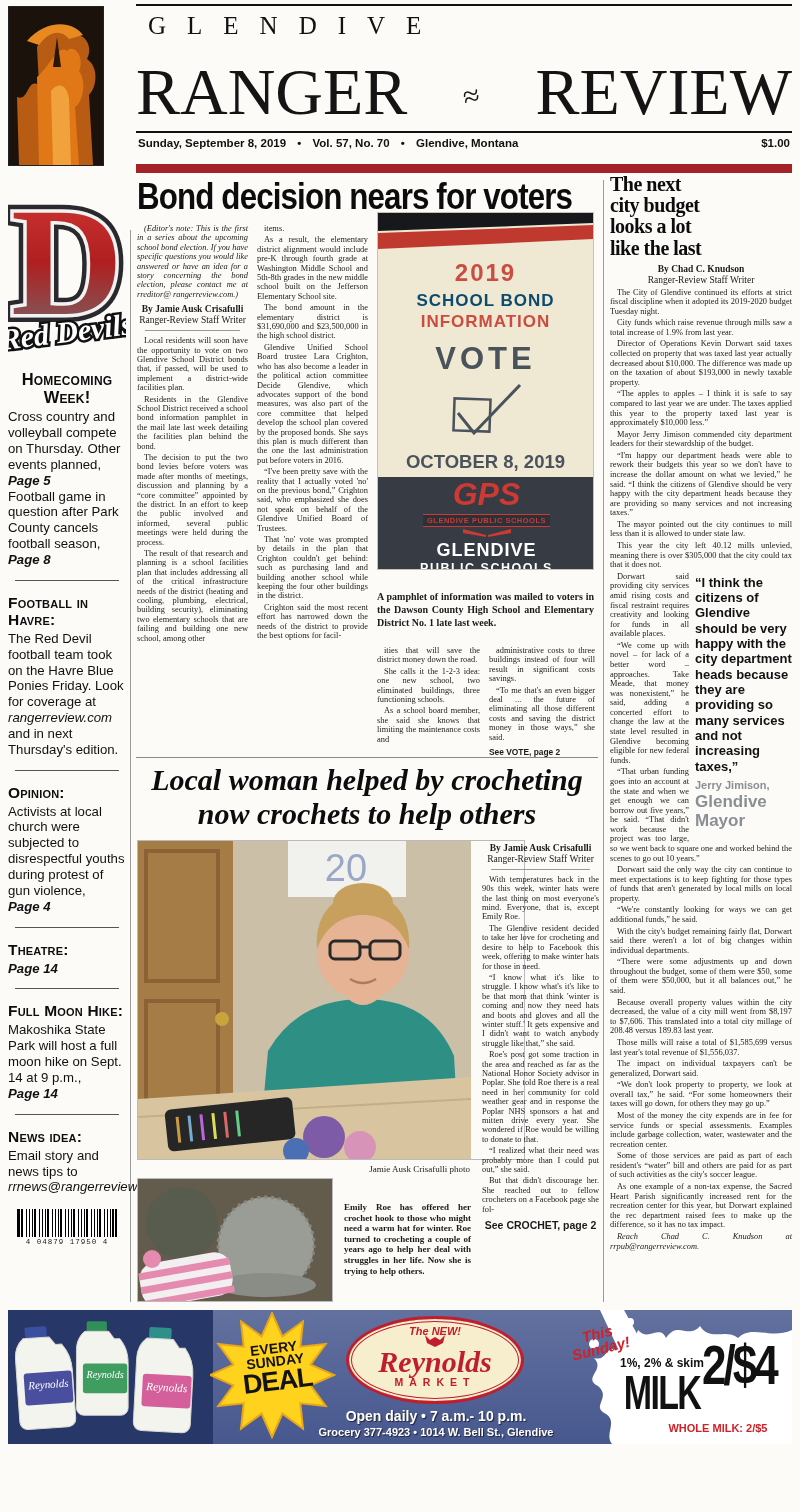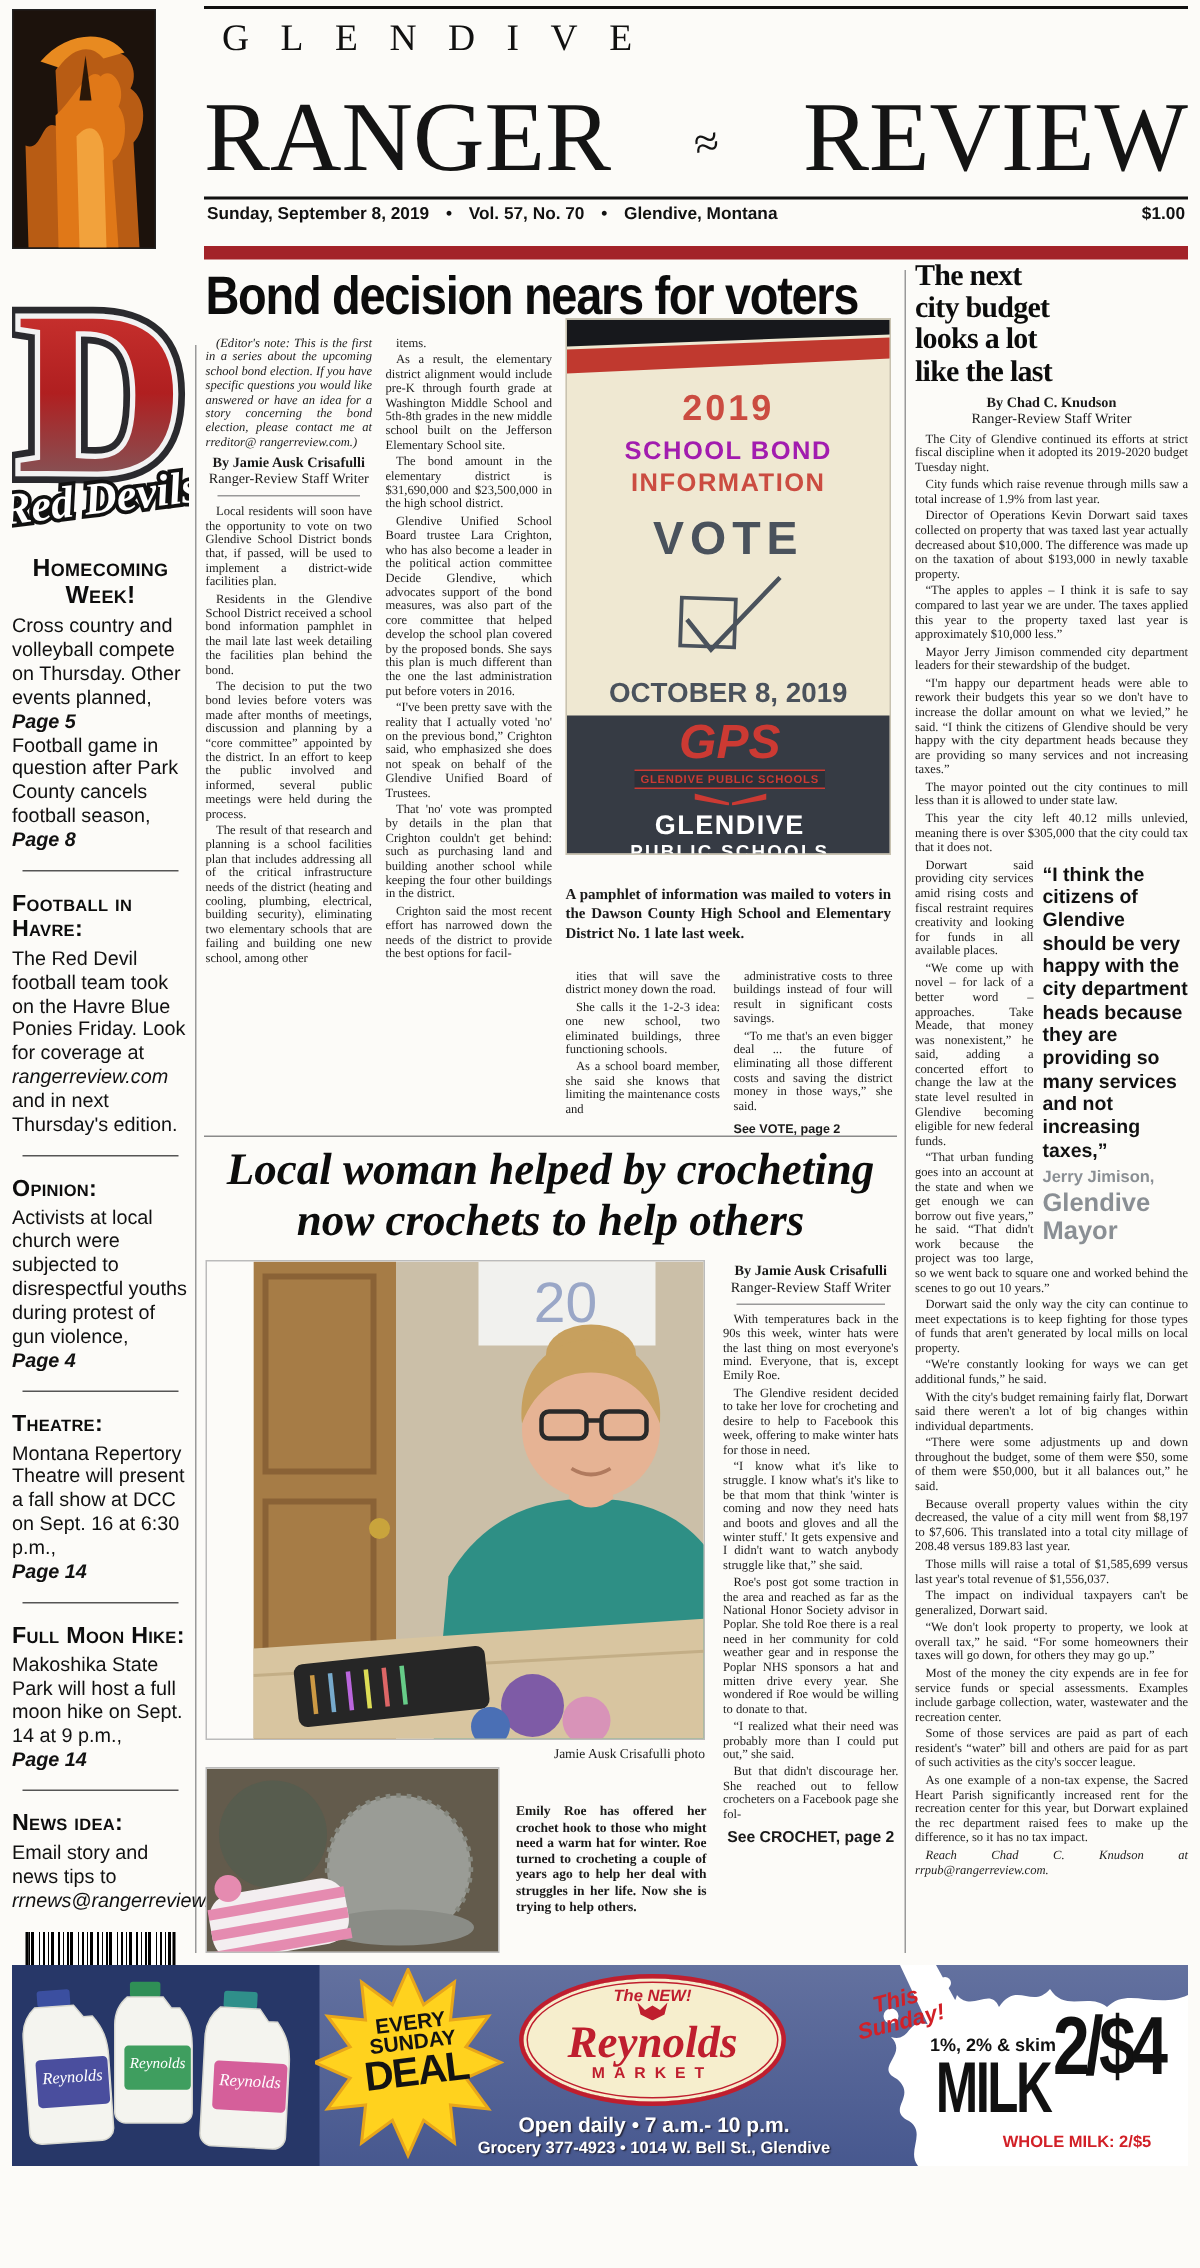--- a/index.html
+++ b/index.html
@@ -49,21 +49,21 @@
   .bond-headline{position:absolute;left:137px;top:176px;width:460px;font-family:"Liberation Sans",sans-serif;font-weight:bold;font-size:36px;letter-spacing:-1px;white-space:nowrap;transform:scaleX(.87);transform-origin:left top;color:#0c0c0c;}
   .bond-col1{position:absolute;left:137px;top:224px;width:111px;}
   .bond-col2{position:absolute;left:257px;top:224px;width:111px;}
   .bond-col3{position:absolute;left:377px;top:646px;width:103px;}
   .bond-col4{position:absolute;left:489px;top:646px;width:106px;}
 
   
   .pamphlet{position:absolute;left:377px;top:212px;width:217px;height:358px;background:#efe8d2;border:1px solid #c8c2b0;overflow:hidden;}
   .pam-top{position:absolute;left:0;top:0;width:217px;height:46px;}
   .pam-year{position:absolute;top:46px;width:100%;text-align:center;color:#cb4c41;font-family:"Liberation Sans",sans-serif;font-weight:bold;font-size:24px;letter-spacing:2px;}
-  .pam-l1{position:absolute;top:78px;width:100%;text-align:center;color:#a21caf;font-family:"Liberation Sans",sans-serif;font-weight:bold;font-size:17px;letter-spacing:1px;}
+  .pam-l1{position:absolute;top:78px;width:100%;text-align:center;color:#0c4a6e;font-family:"Liberation Sans",sans-serif;font-weight:bold;font-size:17px;letter-spacing:1px;}
   .pam-l2{position:absolute;top:99px;width:100%;text-align:center;color:#cb4c41;font-family:"Liberation Sans",sans-serif;font-weight:bold;font-size:17px;letter-spacing:1px;}
   .pam-vote{position:absolute;top:128px;width:100%;text-align:center;color:#4a525c;font-family:"Liberation Sans",sans-serif;font-weight:bold;font-size:31px;letter-spacing:4px;}
   .pam-check{position:absolute;top:166px;left:68px;}
   .pam-date{position:absolute;top:238px;width:100%;text-align:center;color:#4a525c;font-family:"Liberation Sans",sans-serif;font-weight:bold;font-size:18.5px;}
   .gps-panel{position:absolute;left:0;bottom:0;width:217px;height:92px;background:#363b44;text-align:center;color:#fff;font-family:"Liberation Sans",sans-serif;}
   .gps-word{font-weight:bold;font-style:italic;font-size:32px;line-height:.95;color:#cc3a33;margin-top:2px;}
   .gps-banner{display:inline-block;font-size:7.5px;font-weight:bold;color:#cc3a33;border-top:1px solid #cc3a33;border-bottom:1px solid #cc3a33;padding:1px 4px;margin-top:-6px;letter-spacing:.5px;background:#2c3038;}
   .gps-name1{font-weight:bold;font-size:18px;letter-spacing:1px;margin-top:3px;}
   .gps-name2{font-weight:bold;font-size:12.5px;letter-spacing:1.5px;}
   .pam-caption{position:absolute;left:377px;top:590px;width:217px;font-weight:bold;font-size:10px;line-height:1.3;text-align:justify;}
@@ -73,21 +73,21 @@
   .city-headline div{font-weight:bold;font-size:20px;line-height:1.06;letter-spacing:-.5px;color:#0c0c0c;}
   .city-body p{margin:0 0 2px 0;text-indent:7px;text-align:justify;font-size:8.4px;line-height:1.14;}
   .city-body p.em{font-style:italic;}
   .pull-quote{float:right;width:97px;margin:3px 0 4px 6px;font-family:"Liberation Sans",sans-serif;}
   .pq-text{font-weight:bold;font-size:13px;line-height:1.18;color:#111;}
   .pq-attr{font-weight:bold;font-size:11px;color:#8a8f94;margin-top:5px;line-height:1.15;}
   .pq-attr2{font-weight:bold;font-size:17px;color:#8a8f94;line-height:1.15;}
 
   
   .feat-headline{position:absolute;left:136px;top:763px;width:462px;text-align:center;font-style:italic;font-weight:bold;font-size:30px;line-height:1.12;color:#0c0c0c;}
-  .feat-photo{position:absolute;left:137px;top:840px;width:333px;height:320px;border:1px solid #bbb;overflow:hidden;padding-left:31px;}
+  .feat-photo{position:absolute;left:137px;top:840px;width:388px;height:320px;border:1px solid #bbb;overflow:hidden;}
   .photo-credit{position:absolute;left:330px;top:1164px;width:140px;text-align:right;font-size:9px;color:#222;}
   .small-photo{position:absolute;left:137px;top:1178px;width:196px;height:124px;border:1px solid #bbb;overflow:hidden;}
   .feat-caption{position:absolute;left:344px;top:1202px;width:127px;font-weight:bold;font-size:9px;line-height:1.18;text-align:justify;}
   .feat-col{position:absolute;left:482px;top:838px;width:117px;}
 
   
   .ad{position:absolute;left:8px;top:1310px;width:784px;height:134px;background:linear-gradient(180deg,#63719f,#47588f);overflow:hidden;}
   .jug-panel{position:absolute;left:0;top:0;width:205px;height:134px;background:#273768;}
   .jug{position:absolute;}
   .starburst{position:absolute;left:202px;top:2px;}
@@ -173,21 +173,21 @@
           <div class="sb-body" data-name="sidebar-item-body"><span data-name="text-segment">The Red Devil football team took on the Havre Blue Ponies Friday. Look for coverage at </span><span class="em" data-name="text-segment">rangerreview.com</span><span data-name="text-segment"> and in next Thursday's edition.</span></div>
         </div>
         <div class="sb-rule" data-name="sidebar-rule"></div>
         <div class="sb-item" data-name="sidebar-item">
           <div class="sb-head" data-name="sidebar-item-heading">Opinion:</div>
           <div class="sb-body" data-name="sidebar-item-body"><span data-name="text-segment">Activists at local church were subjected to disrespectful youths during protest of gun violence,</span><div class="page-ref" data-name="page-reference">Page 4</div></div>
         </div>
         <div class="sb-rule" data-name="sidebar-rule"></div>
         <div class="sb-item" data-name="sidebar-item">
           <div class="sb-head" data-name="sidebar-item-heading">Theatre:</div>
-          <div class="sb-body" data-name="sidebar-item-body"><span data-name="text-segment">Montana Repertory Theatre will present a fall show at DCC on Sept. 16 at 6:30 p.m.,</span><div class="page-ref" data-name="page-reference">Page 14</div></div>
+          <div class="sb-body" data-name="sidebar-item-body"><div class="page-ref" data-name="page-reference">Page 14</div></div>
         </div>
         <div class="sb-rule" data-name="sidebar-rule"></div>
         <div class="sb-item" data-name="sidebar-item">
           <div class="sb-head" data-name="sidebar-item-heading">Full Moon Hike:</div>
           <div class="sb-body" data-name="sidebar-item-body"><span data-name="text-segment">Makoshika State Park will host a full moon hike on Sept. 14 at 9 p.m.,</span><div class="page-ref" data-name="page-reference">Page 14</div></div>
         </div>
         <div class="sb-rule" data-name="sidebar-rule"></div>
         <div class="sb-item" data-name="sidebar-item">
           <div class="sb-head" data-name="sidebar-item-heading">News idea:</div>
           <div class="sb-body" data-name="sidebar-item-body"><span data-name="text-segment">Email story and news tips to </span><span class="em" data-name="text-segment">rrnews@rangerreview.com.</span></div>

